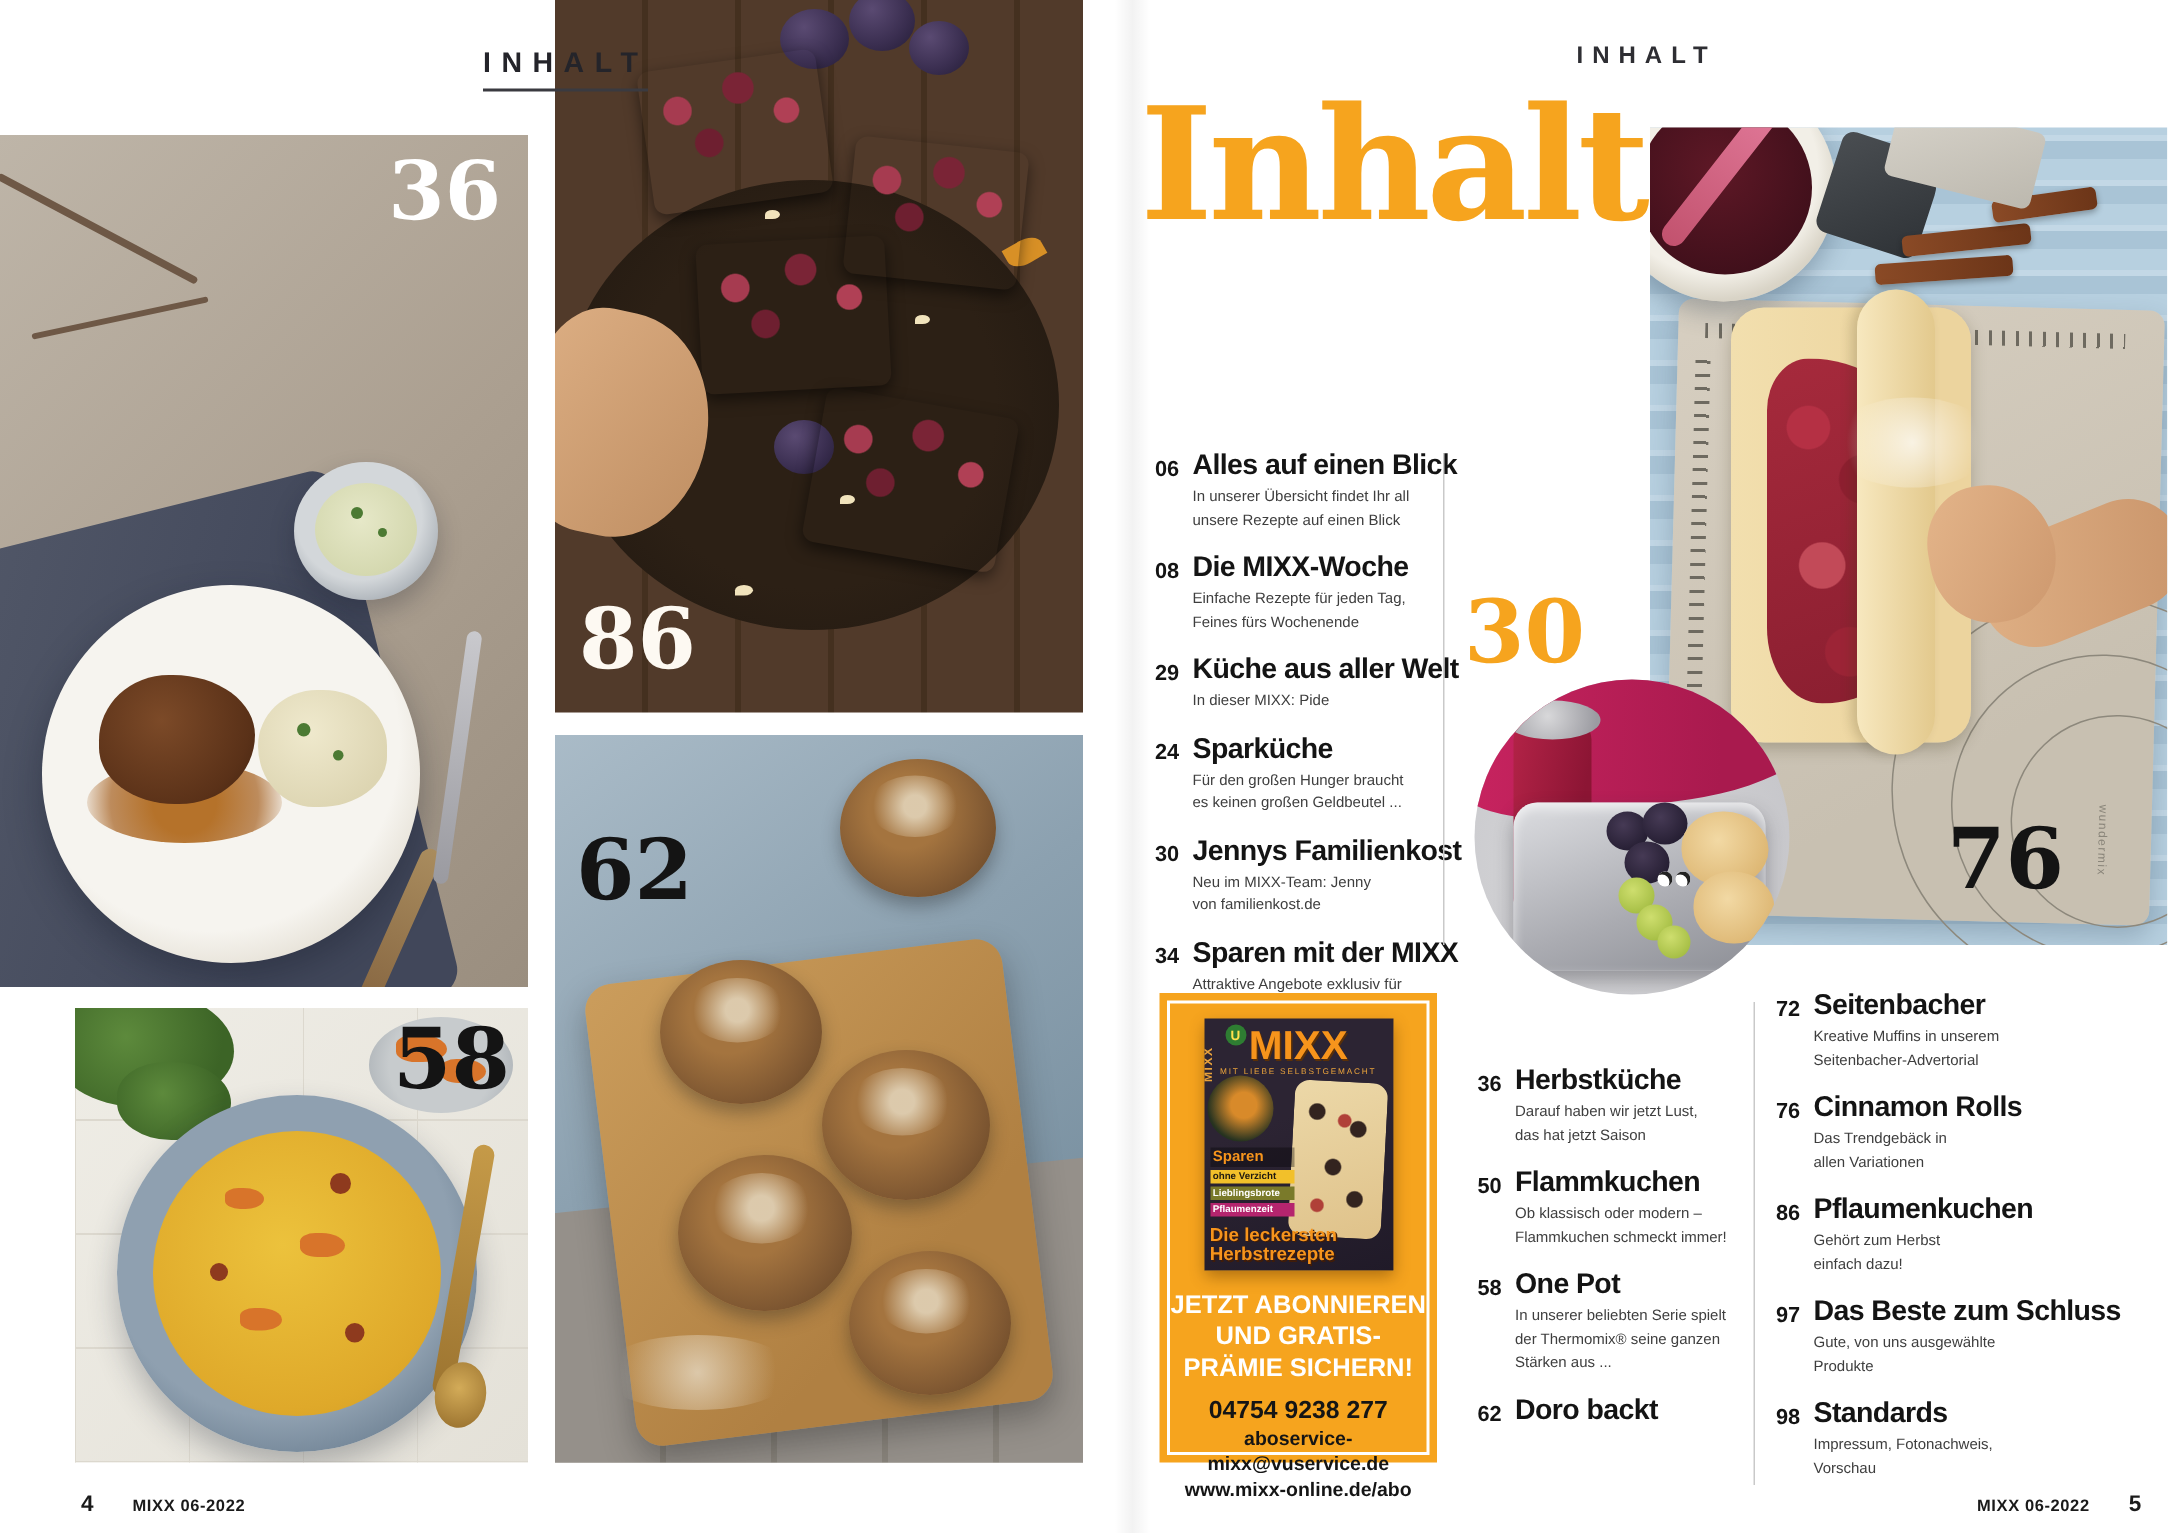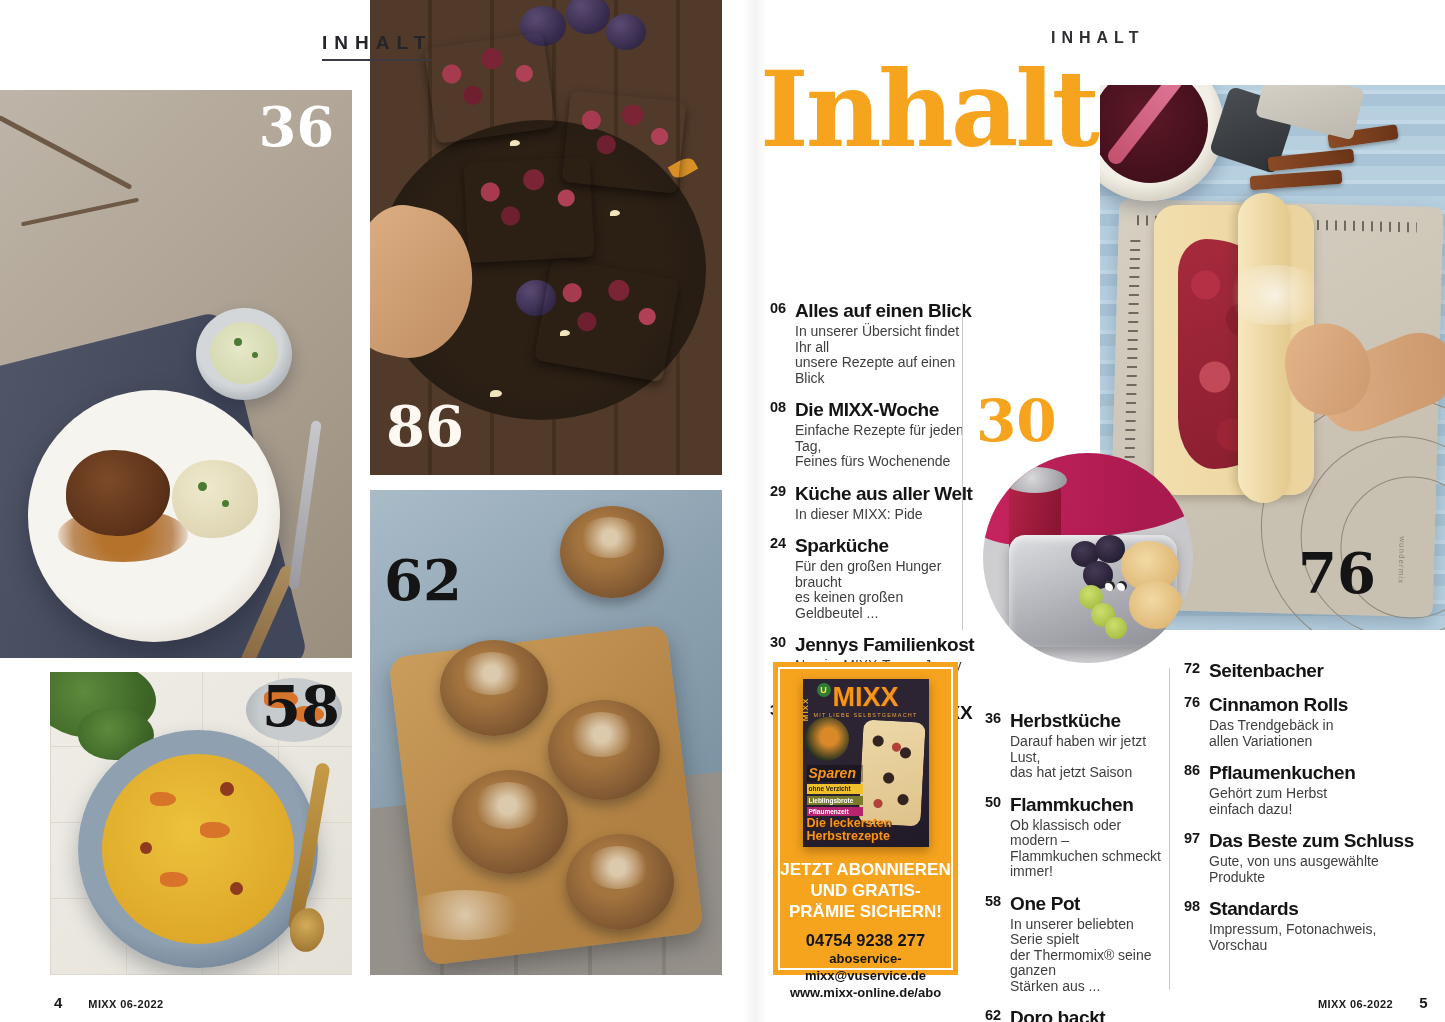--- a/index.html
+++ b/index.html
@@ -161,24 +161,24 @@
   .capC{left:20px;top:14px;width:64px;height:26px;border-radius:50%;
         background:radial-gradient(circle at 45% 40%,#d8d8da,#9b9ba1 85%);}
   .berryC{background:radial-gradient(circle at 40% 35%,#463a55,#231c30 80%);border-radius:50%;}
   .grapeC{background:radial-gradient(circle at 40% 35%,#cede6e,#a3bc42 80%);border-radius:50%;}
   .bunC{background:radial-gradient(circle at 42% 38%,#f2d9a4,#dbb36e 85%);border-radius:48% 52% 50% 50%;}
   .eyeC{width:10px;height:10px;background:#fff;border-radius:50%;box-shadow:inset -2px 2px 0 0 #222;}
 
   
   .toc-col{width:200px;}
   .toc-entry{margin-bottom:13px;}
-  .toc-head{display:flex;align-items:flex-start;}
+  .toc-head{display:flex;align-items:flex-end;}
   .toc-num{width:25px;flex:none;font-weight:bold;font-size:14.5px;color:#141414;}
   .toc-title{font-weight:bold;font-size:19px;line-height:21px;color:#141414;letter-spacing:-0.4px;white-space:nowrap;}
-  .toc-desc{margin-left:25px;margin-top:3px;font-size:14px;line-height:15.5px;color:#3e3e3e;white-space:pre-line;}
+  .toc-desc{margin-left:25px;margin-top:3px;font-size:10px;line-height:15.5px;color:#3e3e3e;white-space:pre-line;}
   .vline{position:absolute;width:1px;background:#c9c9c9;}
 
   
   .ad-box{left:773px;top:662px;width:185px;height:313px;background:#F6A41E;}
   .ad-inner{position:absolute;inset:5px;border:2px solid #ffffff;}
   .cover{position:relative;width:126px;height:168px;margin:10px auto 0;
          background:linear-gradient(160deg,#2c2433 40%,#201a28);box-shadow:0 4px 10px rgba(90,50,0,.45);overflow:hidden;}
   .cover-brand{position:absolute;left:0;right:0;top:3px;text-align:center;font-weight:bold;font-size:27px;
          letter-spacing:0;color:#F6941C;text-shadow:1px 1px 0 #5a3008;}
   .cover-tagline{position:absolute;left:0;right:0;top:33px;text-align:center;font-size:5.5px;letter-spacing:1.2px;
@@ -193,21 +193,21 @@
           radial-gradient(circle at 70% 30%,#33241f 0 5px,transparent 6px),
           radial-gradient(circle at 45% 55%,#33241f 0 5px,transparent 6px),
           radial-gradient(circle at 70% 75%,#33241f 0 5px,transparent 6px),
           radial-gradient(circle at 30% 80%,#b04038 0 4px,transparent 5px),
           radial-gradient(circle at 55% 25%,#b04038 0 4px,transparent 5px),
           linear-gradient(160deg,#ecd8a8,#dfc28a);}
   .cover-dish{position:absolute;left:2px;top:38px;width:44px;height:44px;border-radius:50%;
          background:radial-gradient(circle at 55% 45%,#d88a2a 25%,#273320 70%,#18220f 100%);}
   .cover-badges{position:absolute;left:4px;top:86px;width:56px;}
   .badge{font-weight:bold;margin-bottom:2px;padding:1px 2px;line-height:1.1;}
-  .badge-sparen{color:#F6941C;background:#00000055;font-size:14px;font-style:italic;}
+  .badge-sparen{color:#F6941C;background:#00000055;font-size:10px;}
   .badge-verzicht{color:#201a10;background:#f2c02a;font-size:6.5px;}
   .badge-brote{color:#fff;background:#7a7a2a;font-size:6.5px;}
   .badge-pflaumen{color:#fff;background:#b5256e;font-size:6.5px;}
   .cover-headline{position:absolute;left:4px;bottom:4px;font-weight:bold;font-size:12.5px;line-height:1.05;
          color:#F6941C;text-shadow:1px 1px 0 #401c08;white-space:pre-line;}
   .ad-cta{margin-top:12px;text-align:center;color:#ffffff;font-weight:bold;font-size:17px;line-height:21px;
          white-space:pre-line;}
   .ad-phone{margin-top:9px;text-align:center;color:#151515;font-weight:bold;font-size:16.5px;}
   .ad-mail,.ad-url{text-align:center;color:#151515;font-weight:bold;font-size:13px;line-height:17px;}
 
@@ -444,20 +444,22 @@
   </div>
 
   <div class="abs vline" style="left:1169px;top:668px;height:322px;"></div>
 
   <div class="abs toc-col" style="left:1184px;top:660px;width:230px;">
     <div class="toc-entry">
       <div class="toc-head">
           <span class="toc-num">72</span>
           <span class="toc-title">Seitenbacher</span>
         </div>
+      <div class="toc-desc">Kreative Muffins in unserem
+Seitenbacher-Advertorial</div>
     </div>
     <div class="toc-entry">
       <div class="toc-head">
           <span class="toc-num">76</span>
           <span class="toc-title">Cinnamon Rolls</span>
         </div>
       <div class="toc-desc">Das Trendgebäck in
 allen Variationen</div>
     </div>
     <div class="toc-entry">

